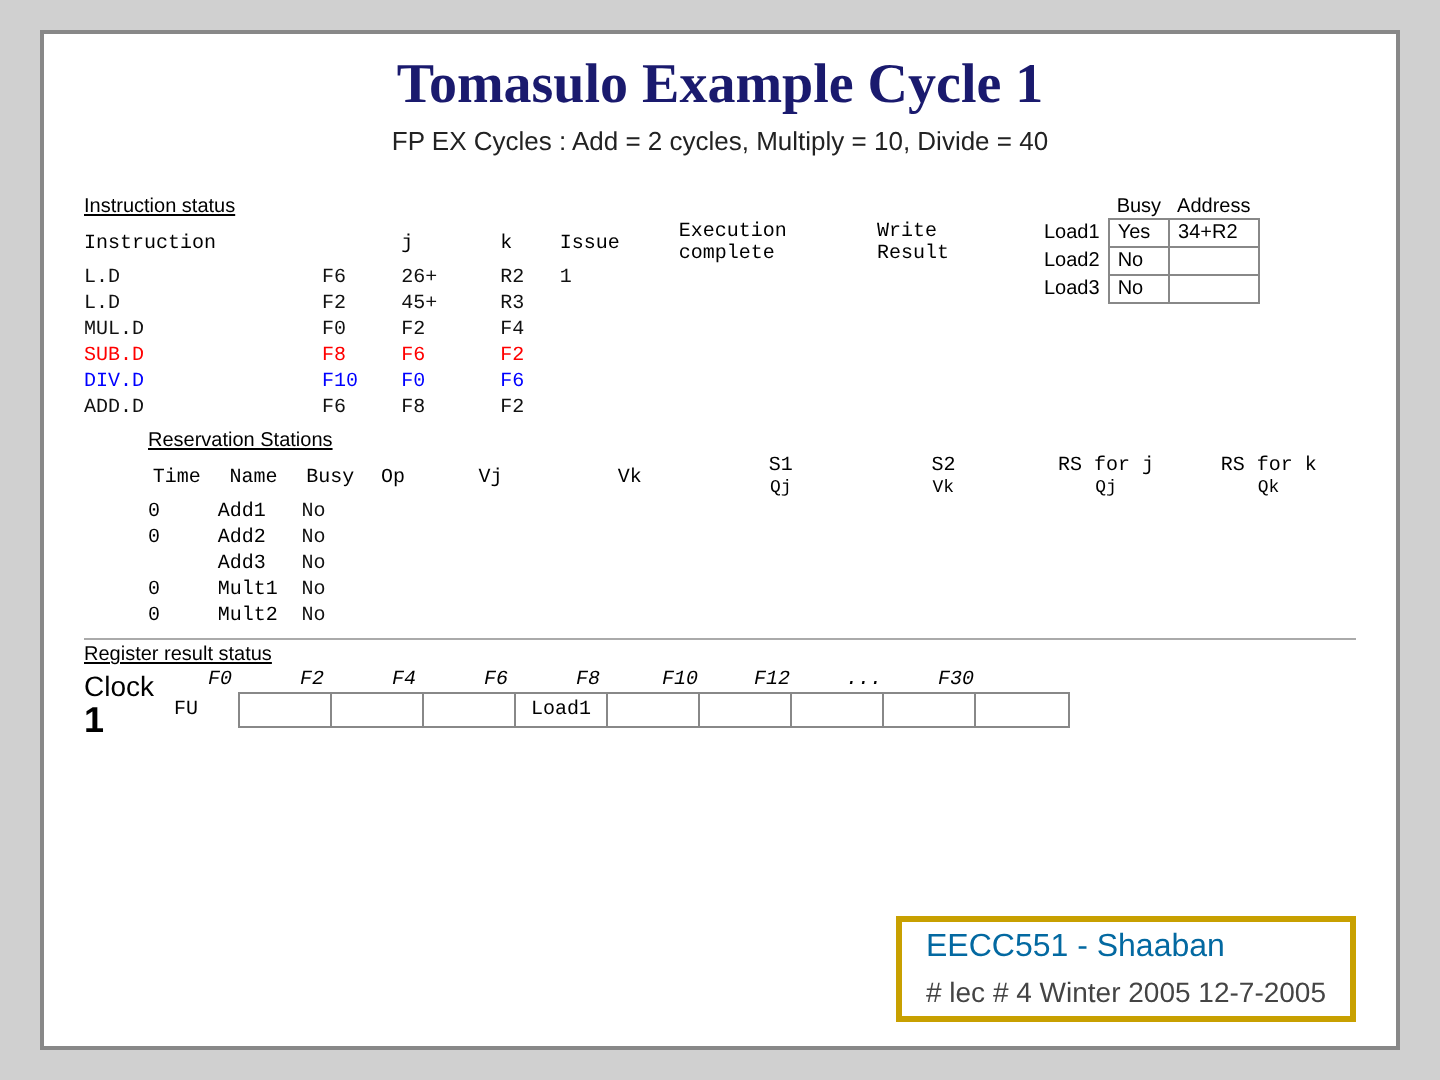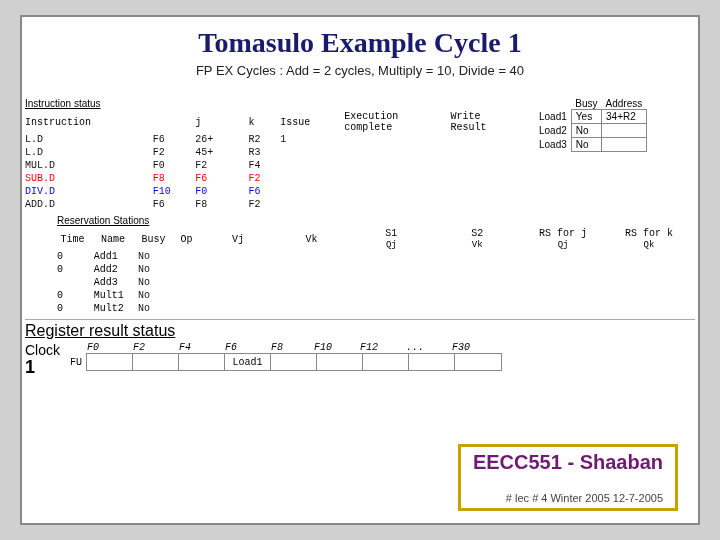--- a/index.html
+++ b/index.html
@@ -10,21 +10,21 @@
       font-family: Arial, sans-serif;
       display: flex;
       align-items: center;
       justify-content: center;
     }
     .slide {
       width: 680px;
       height: 510px;
       background: white;
       border: 2px solid #888;
-      padding: 10px 3px;
+      padding: 10px 20px;
       position: relative;
     }
     .title {
       text-align: center;
       font-size: 28px;
       font-weight: bold;
       font-family: 'Times New Roman', serif;
       color: #1a1a6e;
       margin-bottom: 4px;
     }
@@ -90,21 +90,21 @@
       padding: 1px 6px 1px 0;
       white-space: nowrap;
     }
 
     .register-section {
       margin-top: 4px;
       border-top: 1px solid #aaa;
       padding-top: 2px;
     }
     .reg-label {
-      font-size: 16px;
+      font-size: 10px;
       font-family: Arial, sans-serif;
       text-decoration: underline;
     }
     .clock-area {
       display: flex;
       align-items: flex-start;
       gap: 10px;
       margin-top: 2px;
     }
     .clock-label {
@@ -127,21 +127,21 @@
       gap: 0;
     }
     .reg-header-cell {
       width: 46px;
       text-align: center;
       font-style: italic;
     }
     .reg-fu-label {
       font-size: 10px;
       font-family: 'Courier New', monospace;
-      margin-right: 4px;
+      margin-right: 20px;
     }
     .reg-data-row {
       display: flex;
       border: 1px solid #888;
       height: 18px;
     }
     .reg-data-cell {
       width: 46px;
       border-right: 1px solid #888;
       font-size: 10px;
@@ -157,30 +157,30 @@
 
     .footer-box {
       position: absolute;
       bottom: 12px;
       right: 20px;
       border: 3px solid #c8a000;
       padding: 4px 12px;
       background: white;
     }
     .footer-text {
-      font-size: 20px;
-      font-weight: bold;
-      font-family: Arial, sans-serif;
-      color: #701a75;
+      font-size: 16px;
+      font-weight: normal;
+      font-family: Arial, sans-serif;
+      color: #0369a1;
     }
     .footer-sub {
-      font-size: 11px;
+      font-size: 14px;
       color: #444;
       text-align: right;
-      margin-top: 18px;
+      margin-top: 5px;
     }
 
     .top-section {
       display: flex;
       position: relative;
     }
     .left-section {
       flex: 1;
     }
     .right-section {

